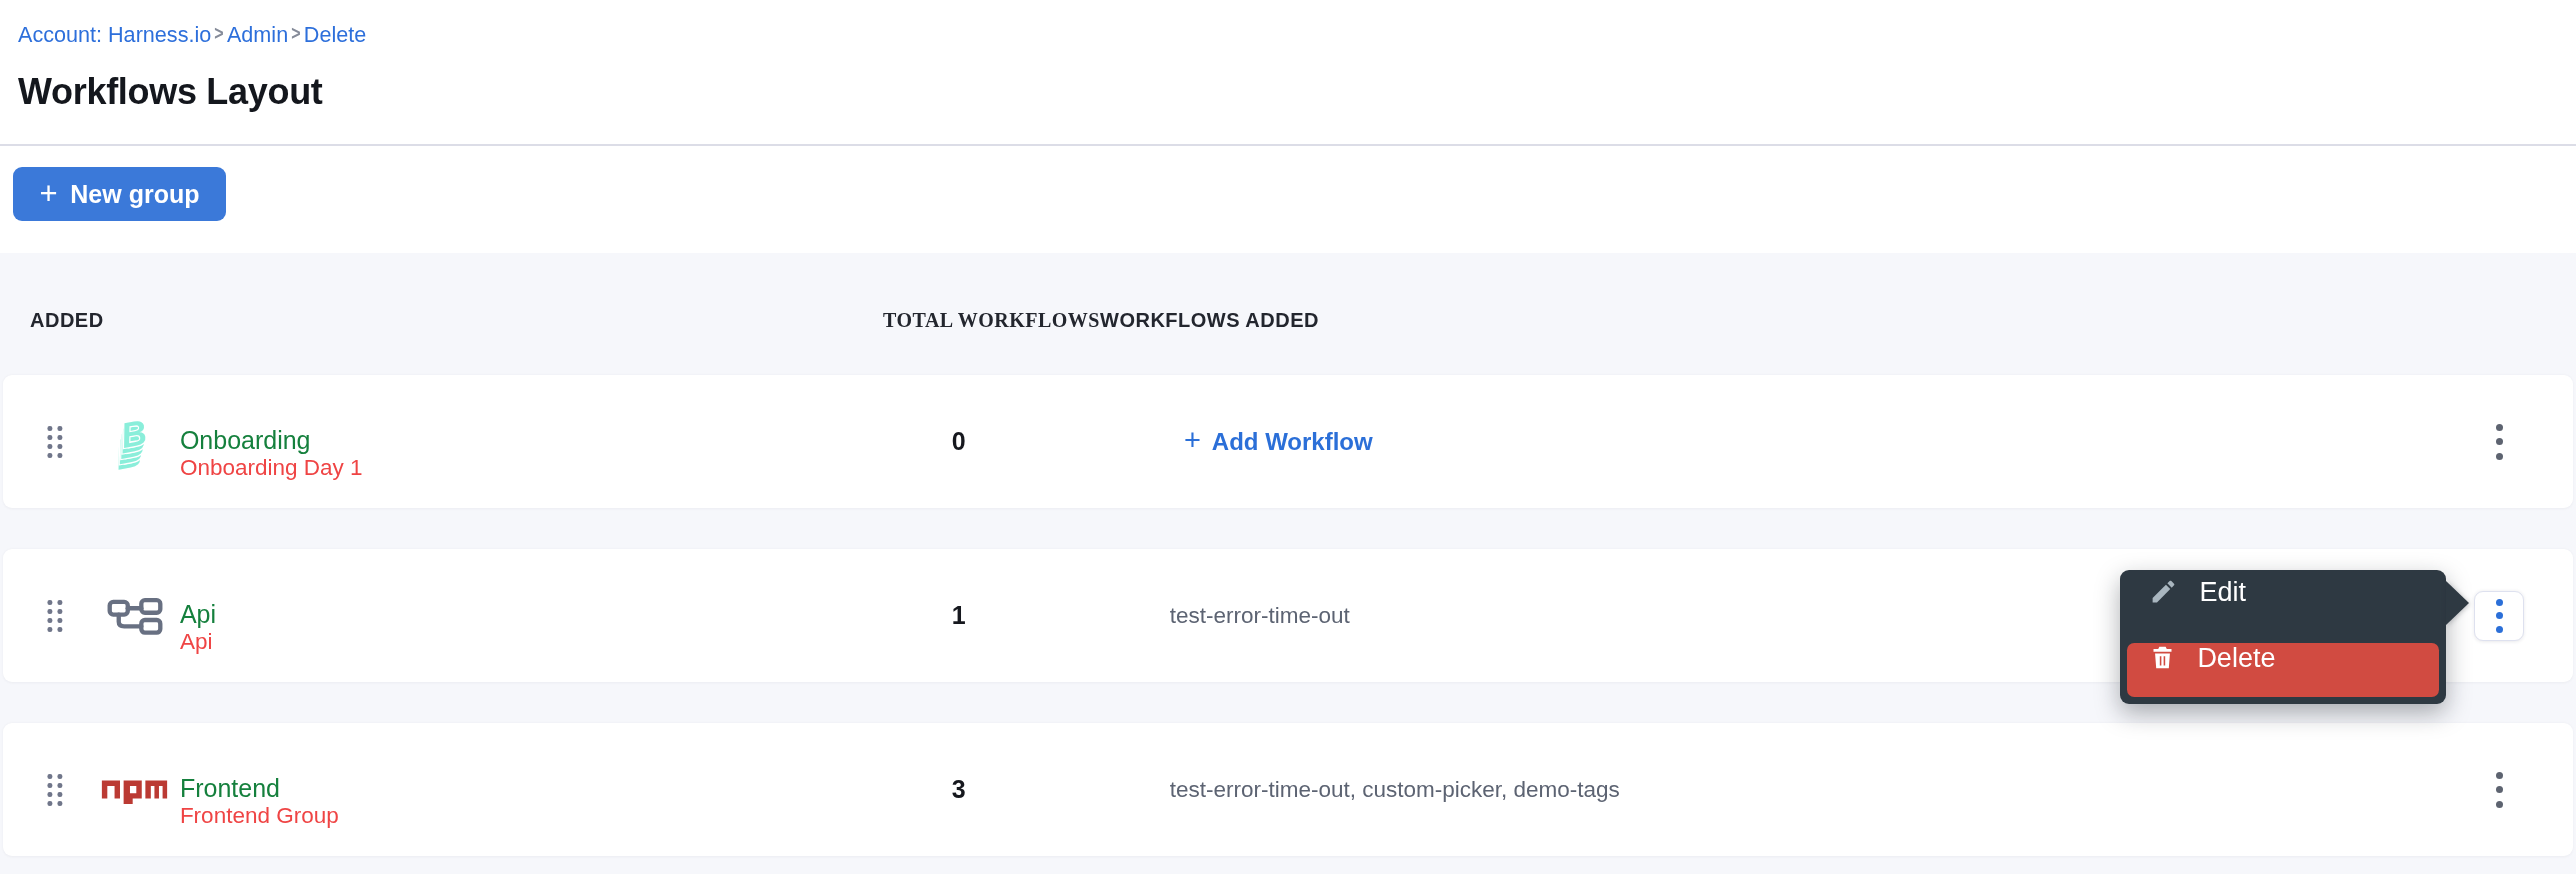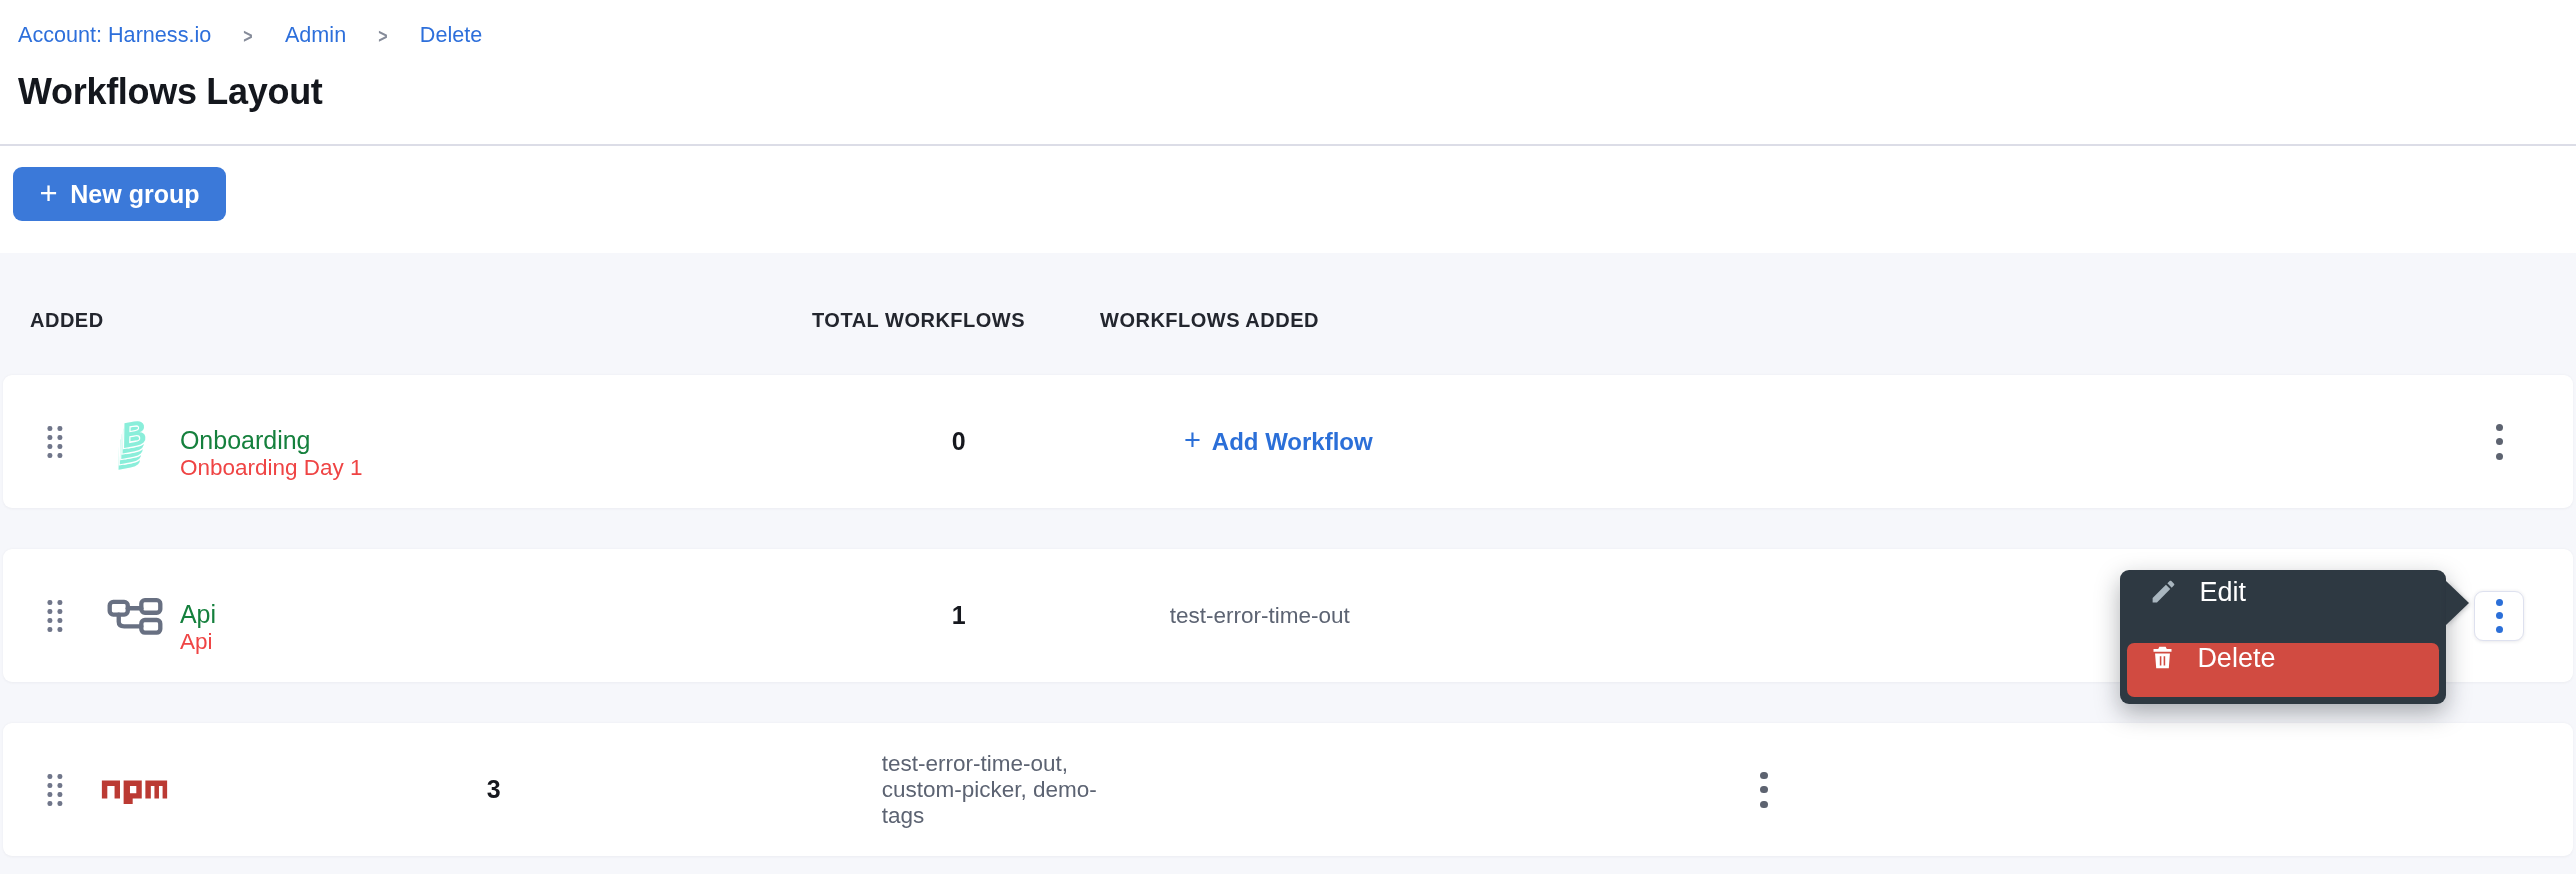--- a/index.html
+++ b/index.html
@@ -1,21 +1,21 @@
 <!DOCTYPE html>
 <html style="font-size:14.4px"><head>
 <meta charset="utf-8">
 <style>
   * { margin: 0; padding: 0; box-sizing: border-box; }
   html, body { width: 2576px; height: 874px; background: #ffffff; overflow: hidden; }
   body { font-family: "Liberation Sans", sans-serif; color: #191c22; position: relative; }
 
   
   .page-head { padding: 21.6px 0 0 18px; background: #ffffff; height: 144px; }
-  .breadcrumb { display: flex; align-items: flex-end; gap: 31px; font-size: 21.6px; }
+  .breadcrumb { display: flex; align-items: flex-start; gap: 2px; font-size: 21.6px; }
   .crumb { color: #2d6fdb; cursor: pointer; text-decoration: none; }
   .crumb-sep { color: #858b99; font-size: 20px; font-weight: 700; transform: scaleX(.8); }
   .page-title { margin-top: 23.4px; font-size: 36px; font-weight: 800; color: #14171d; letter-spacing: -0.3px; }
   .top-divider { height: 1.8px; background: #dcdde7; width: 100%; }
 
   
   .action-bar { background: #ffffff; padding: 21.6px 0 32px 12.6px; }
   .btn-primary {
     display: inline-flex; align-items: center; gap: 12.6px;
     background: #3b79d9; color: #ffffff; border: none; cursor: pointer;
@@ -27,21 +27,21 @@
   
   .panel { background: #f6f7fb; height: 639px; padding-top: 56px; }
   .grid-cols {
     display: grid;
     grid-template-columns: 94px 76px 642px 288px 1fr 148px;
     align-items: center;
   }
   .table-header { margin-bottom: 43px; }
   .table-header .hdr { font-size: 20px; font-weight: 700; color: #23262e; letter-spacing: 0.5px; }
   .hdr-group { grid-column: 1 / span 3; padding-left: 30px; }
-  .hdr-total { grid-column: 4; text-align: left; }
+  .hdr-total { grid-column: 4; text-align: right; font-family: Liberation Serif, serif; }
   .hdr-added { grid-column: 5; }
 
   .row-card {
     background: #ffffff; border-radius: 9px; height: 133px;
     margin: 0 2.7px 41px 2.7px;
     box-shadow: 0 0.9px 2.7px rgba(40,41,61,0.05);
   }
 
   .drag-handle { justify-self: center; transform: translateX(5.4px); cursor: grab;
     display: grid; grid-template-columns: 4.5px 4.5px; grid-auto-rows: 4.5px; gap: 4.5px 5.4px; }
@@ -207,20 +207,24 @@
         <i></i>
         <i></i>
     </div>
     <div class="cell-icon">
       <svg class="icon-npm" width="69" height="29" viewBox="0 0 38 16" fill="#bb3a33" fill-rule="evenodd">
         <path d="M1 3 H11 V13 H8 V6 H4 V13 H1 Z"></path>
         <path d="M13 3 H23 V13 H18 V16 H13 Z M16.5 6 H20 V10 H16.5 Z"></path>
         <path d="M25 3 H37 V13 H34.5 V6 H32.5 V13 H30 V6 H28 V13 H25 Z"></path>
       </svg>
     </div>
+    <div class="cell-name">
+      <div class="group-name">Frontend</div>
+      <div class="group-desc">Frontend Group</div>
+    </div>
     <div class="cell-count">3</div>
     <div class="cell-added">test-error-time-out, custom-picker, demo-tags</div>
     <div class="cell-menu">
       <div class="kebab-plain">
           <i></i>
           <i></i>
           <i></i>
         </div>
     </div>
   </div>

